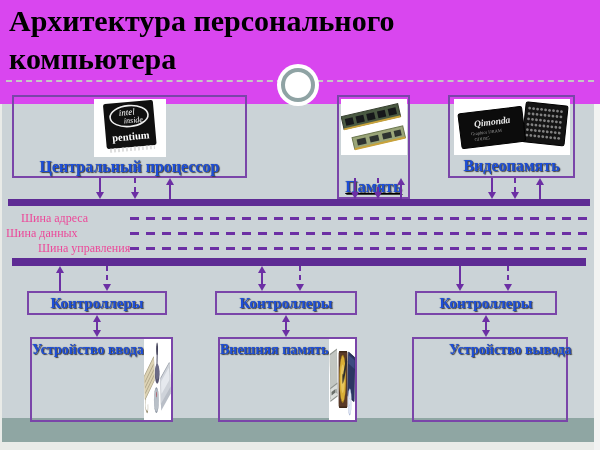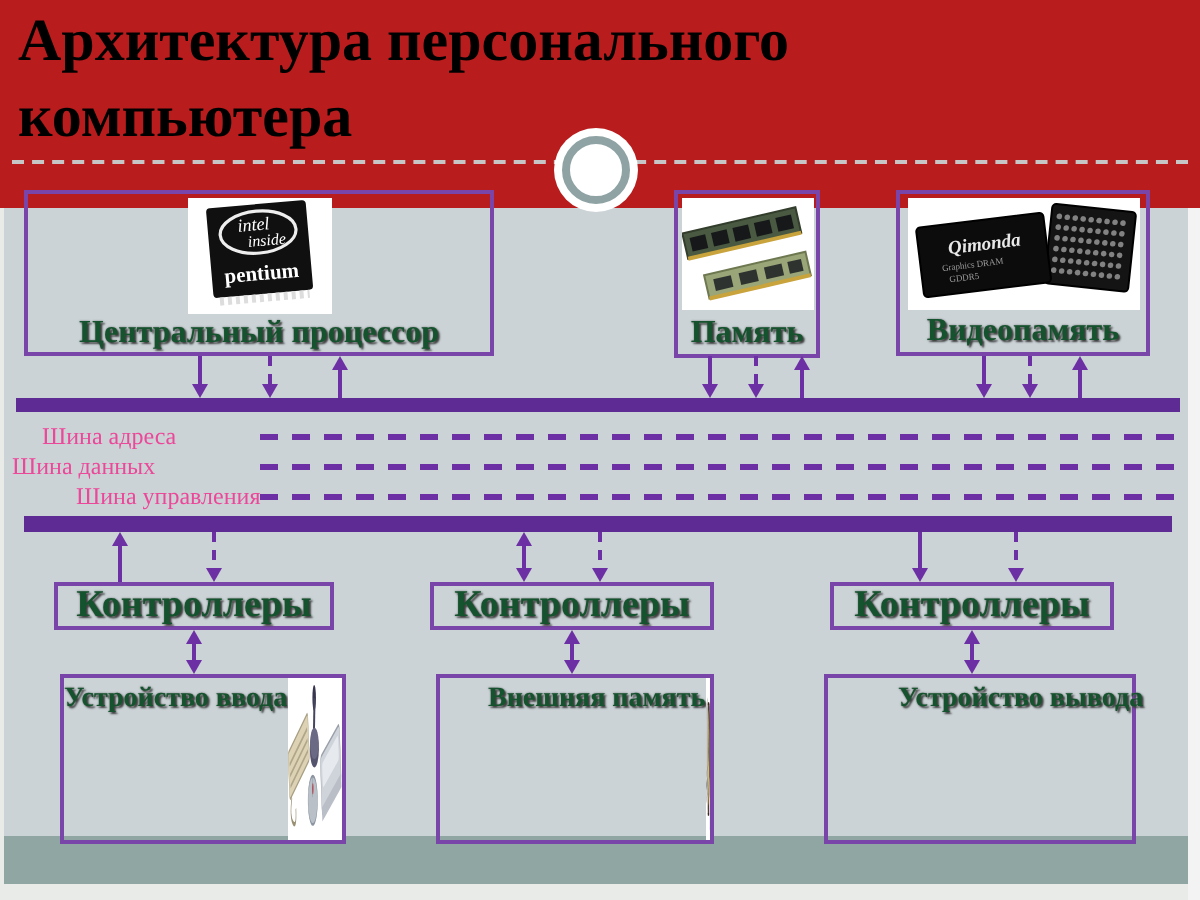--- a/index.html
+++ b/index.html
@@ -6,44 +6,44 @@
   #slide{position:relative;width:600px;height:450px;overflow:hidden;
          font-family:"Liberation Serif","DejaVu Serif",serif;background:#fff;}
   .abs{position:absolute;}
   
   .bg-main{left:0;top:88px;width:600px;height:330px;background:#CBD3D7;z-index:0;}
   .band-teal{left:0;top:418px;width:600px;height:24px;background:#8FA6A3;z-index:0;}
   .band-pale{left:0;top:442px;width:600px;height:8px;background:#E9EBE8;z-index:0;}
   .edge-left{left:0;top:88px;width:2px;height:362px;background:#E9EBE8;z-index:1;}
   .edge-right{left:594px;top:88px;width:6px;height:362px;background:#F2F3F2;z-index:1;}
   
-  .header{left:0;top:0;width:600px;height:104px;background:#b91c1c;z-index:2;}
+  .header{left:0;top:0;width:600px;height:104px;background:#d946ef;z-index:2;}
   .title{position:absolute;left:9px;top:2px;width:580px;color:#000;font-weight:bold;
          font-size:30px;line-height:38px;letter-spacing:0px;}
   .hdr-dash{position:absolute;left:6px;top:80px;width:588px;height:0;
             border-top:2px dashed #C6C6C6;z-index:2;}
   .hdr-bulge{position:absolute;left:277px;top:64px;width:42px;height:42px;background:#fff;
              border-radius:50%;z-index:3;}
   .hdr-ring{position:absolute;left:281px;top:68px;width:26px;height:26px;background:#fff;
             border:4px solid #8FA3A4;border-radius:50%;z-index:4;}
   
   .bar{background:#5E2B94;z-index:3;}
   .bus-dash{height:3px;z-index:3;
     background:repeating-linear-gradient(90deg,#6C2FA4 0 9px,rgba(0,0,0,0) 9px 16px);}
   .bus-label{color:#ec4899;font-weight:normal;font-size:12px;line-height:14px;z-index:3;white-space:nowrap;}
   
   .node{border:2px solid #7A45A9;z-index:3;box-sizing:border-box;
         display:flex;flex-direction:column;align-items:center;}
   .node .imgwrap{flex:0 0 auto;margin-top:2px;line-height:0;}
-  .shadow-label{color:#14532d;font-weight:bold;text-align:center;white-space:nowrap;
+  .shadow-label{color:#1d4ed8;font-weight:bold;text-align:center;white-space:nowrap;
         text-shadow:1px 1px 1px #3E3E3E,0 0 1px #6a6a6a;}
   .top-label{font-size:16px;line-height:19px;margin-top:auto;margin-bottom:1px;}
   .ctrl-box{border:2px solid #7A45A9;z-index:3;box-sizing:border-box;
             display:flex;align-items:center;justify-content:center;}
-  .ctrl-label{font-size:19px;}
+  .ctrl-label{font-size:15px;}
   .dev-box{border:2px solid #7A45A9;z-index:3;box-sizing:border-box;
            display:flex;flex-direction:row;}
   .dev-label{height:21px;font-size:14px;line-height:21px;}
   .dev-imgwrap{flex:1 1 auto;background:#fff;line-height:0;}
   .dev-imgwrap svg{width:100%;height:100%;}
   
   #wires{left:0;top:0;width:600px;height:450px;z-index:4;pointer-events:none;}
   svg text{font-family:"Liberation Serif","DejaVu Serif",serif;}
 </style>
 </head>
@@ -87,21 +87,21 @@
           <text x="34" y="16" text-anchor="middle" font-size="9" font-style="italic" fill="#ffffff">intel</text>
           <text x="40" y="24" text-anchor="middle" font-size="8" font-style="italic" fill="#ffffff">inside</text>
           <text x="36" y="41" text-anchor="middle" font-size="10.5" font-weight="bold" fill="#ffffff">pentium</text>
           <path d="M14 50 h45" stroke="#dddddd" stroke-width="4" stroke-dasharray="2 2" fill="none"></path>
         </g>
       </svg>
     </div>
     <div class="shadow-label top-label">Центральный процессор</div>
   </div>
 
-  <div class="abs node" style="left:337px;top:95px;width:73px;height:84px;">
+  <div class="abs node" style="left:337px;top:95px;width:73px;height:104px;text-decoration:underline;">
     <div class="imgwrap">
       <svg width="66" height="56" viewBox="0 0 66 56">
         <rect x="0" y="0" width="66" height="56" fill="#ffffff"></rect>
         <g transform="rotate(-13 30 18)">
           <rect x="1" y="11" width="58" height="13" fill="#4a5a42" stroke="#333d2c" stroke-width="1"></rect>
           <rect x="4" y="14" width="8" height="7" fill="#16181a"></rect>
           <rect x="15" y="14" width="8" height="7" fill="#16181a"></rect>
           <rect x="26" y="14" width="8" height="7" fill="#16181a"></rect>
           <rect x="37" y="14" width="8" height="7" fill="#16181a"></rect>
           <rect x="48" y="14" width="8" height="7" fill="#16181a"></rect>
@@ -223,21 +223,21 @@
         <circle cx="63" cy="39" r="2" fill="#b05560"></circle>
         <g transform="rotate(-14 108 34)">
           <rect x="84" y="22" width="50" height="21" rx="3" fill="#cfd3da" stroke="#9aa0aa"></rect>
           <rect x="88" y="25" width="42" height="9" rx="2" fill="#e6e9ee"></rect>
           <rect x="84" y="40" width="50" height="5" fill="#b9bec7"></rect>
         </g>
       </svg>
     </div>
   </div>
 
-  <div class="abs dev-box" style="left:218px;top:337px;width:139px;height:85px;padding-left:24px;">
+  <div class="abs dev-box" style="left:218px;top:337px;width:139px;height:85px;">
     <div class="shadow-label dev-label">Внешняя память</div>
     <div class="dev-imgwrap">
       <svg viewBox="0 0 135 57" preserveAspectRatio="none">
         <rect x="0" y="0" width="135" height="57" fill="#ffffff"></rect>
         <g transform="rotate(-6 24 28)">
           <rect x="6" y="9" width="36" height="31" fill="#c2c6c2" stroke="#8e938e"></rect>
           <rect x="6" y="33" width="36" height="9" fill="#daddda" stroke="#8e938e"></rect>
           <rect x="12" y="36" width="20" height="2.5" fill="#6a6f6a"></rect>
           <rect x="34" y="36.5" width="4" height="3" fill="#888d88"></rect>
         </g>

